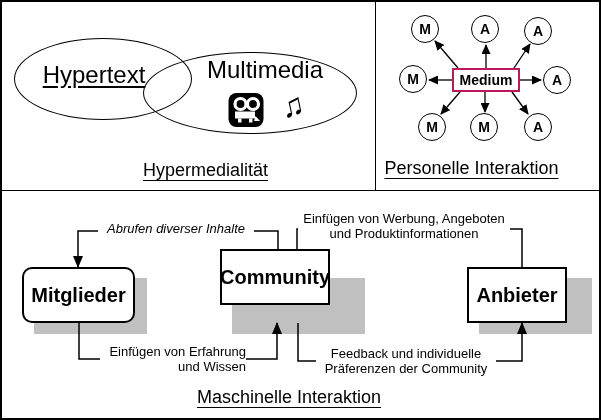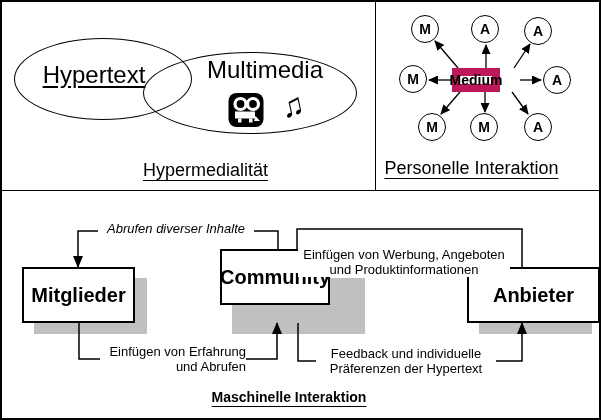--- a/index.html
+++ b/index.html
@@ -19,46 +19,46 @@
   .big-label{position:absolute;font-size:24px;line-height:28px;text-align:center;z-index:3;}
   .l-hypertext{left:22px;top:59px;width:140px;text-decoration:underline;text-underline-offset:3px;}
   .l-multimedia{left:193px;top:54px;width:140px;}
   .movie-icon{position:absolute;left:226px;top:90px;z-index:3;}
   .music-icon{position:absolute;left:279px;top:87px;font-size:31px;line-height:34px;transform:rotate(-12deg);z-index:3;}
 
   .panel-title{position:absolute;font-size:18px;line-height:22px;text-align:center;z-index:3;
     text-decoration:underline;text-underline-offset:4px;}
   .t1{left:0;top:157px;width:373px;padding-left:17px;}
   .t2{left:373px;top:155px;width:193px;}
-  .t3{left:89px;top:384px;width:396px;font-size:14px;font-weight:bold;}
+  .t3{left:89px;top:384px;width:396px;font-size:18px;font-weight:normal;}
 
   
   .node{position:absolute;width:28px;height:28px;box-sizing:border-box;border:1.5px solid #000;
     border-radius:50%;background:#fff;z-index:2;font-weight:bold;font-size:14px;
     display:flex;align-items:center;justify-content:center;}
   .n1{left:409px;top:13px;} .n2{left:469px;top:13px;} .n3{left:522px;top:15px;}
   .n4{left:397px;top:63px;} .n5{left:541px;top:64px;}
   .n6{left:416px;top:111px;} .n7{left:468px;top:111px;} .n8{left:522px;top:111px;}
-  .medium-box{position:absolute;left:450px;top:66px;width:48px;height:24px;box-sizing:border-box;
-    border:8px solid #be185d;background:#fff;z-index:2;font-weight:bold;font-size:14px;
+  .medium-box{position:absolute;left:450px;top:66px;width:68px;height:24px;box-sizing:border-box;
+    border:2px solid #be185d;background:#fff;z-index:2;font-weight:bold;font-size:14px;
     display:flex;align-items:center;justify-content:center;}
 
   
   .shadow{position:absolute;background:#c0c0c0;z-index:0;}
   .sh-mitglieder{left:32px;top:276px;width:113px;height:56px;}
   .sh-community{left:230px;top:276px;width:133px;height:56px;}
   .sh-anbieter{left:477px;top:276px;width:113px;height:56px;}
   .mbox{position:absolute;box-sizing:border-box;border:2px solid #000;background:#fff;z-index:2;
     font-weight:bold;font-size:20px;display:flex;align-items:center;justify-content:center;}
-  .b-mitglieder{left:20px;top:265px;width:113px;height:56px;}
+  .b-mitglieder{left:20px;top:265px;width:113px;height:56px;border-radius:10px;}
   .b-community{left:218px;top:247px;width:110px;height:56px;}
-  .b-anbieter{left:465px;top:265px;width:133px;height:56px;}
+  .b-anbieter{left:465px;top:265px;width:100px;height:56px;}
   .flow-label{position:absolute;background:#fff;font-size:13px;line-height:15px;text-align:center;z-index:3;}
   .fl-abrufen{left:96px;top:219px;width:156px;font-style:italic;}
-  .fl-werbung{left:296px;top:209px;width:212px;margin-top:36px;}
+  .fl-werbung{left:296px;top:209px;width:212px;}
   .fl-erfahrung{left:98px;top:342px;width:146px;text-align:right;}
   .fl-feedback{left:314px;top:344px;width:180px;}
   .flow-label span{display:block;}
 </style>
 </head>
 <body>
 
 <div id="canvas">
 
   <div class="vdiv"></div>
@@ -127,21 +127,21 @@
 
   <div class="flow-label fl-abrufen">
     <span>Abrufen diverser Inhalte</span>
   </div>
   <div class="flow-label fl-werbung">
     <span>Einfügen von Werbung, Angeboten</span>
     <span>und Produktinformationen</span>
   </div>
   <div class="flow-label fl-erfahrung">
     <span>Einfügen von Erfahrung</span>
-    <span>und Abrufen</span>
+    <span>und Wissen</span>
   </div>
   <div class="flow-label fl-feedback">
     <span>Feedback und individuelle</span>
-    <span>Präferenzen der Hypertext</span>
+    <span>Präferenzen der Community</span>
   </div>
   <div class="panel-title t3">Maschinelle Interaktion</div>
 
 </div>
 
 </body></html>

